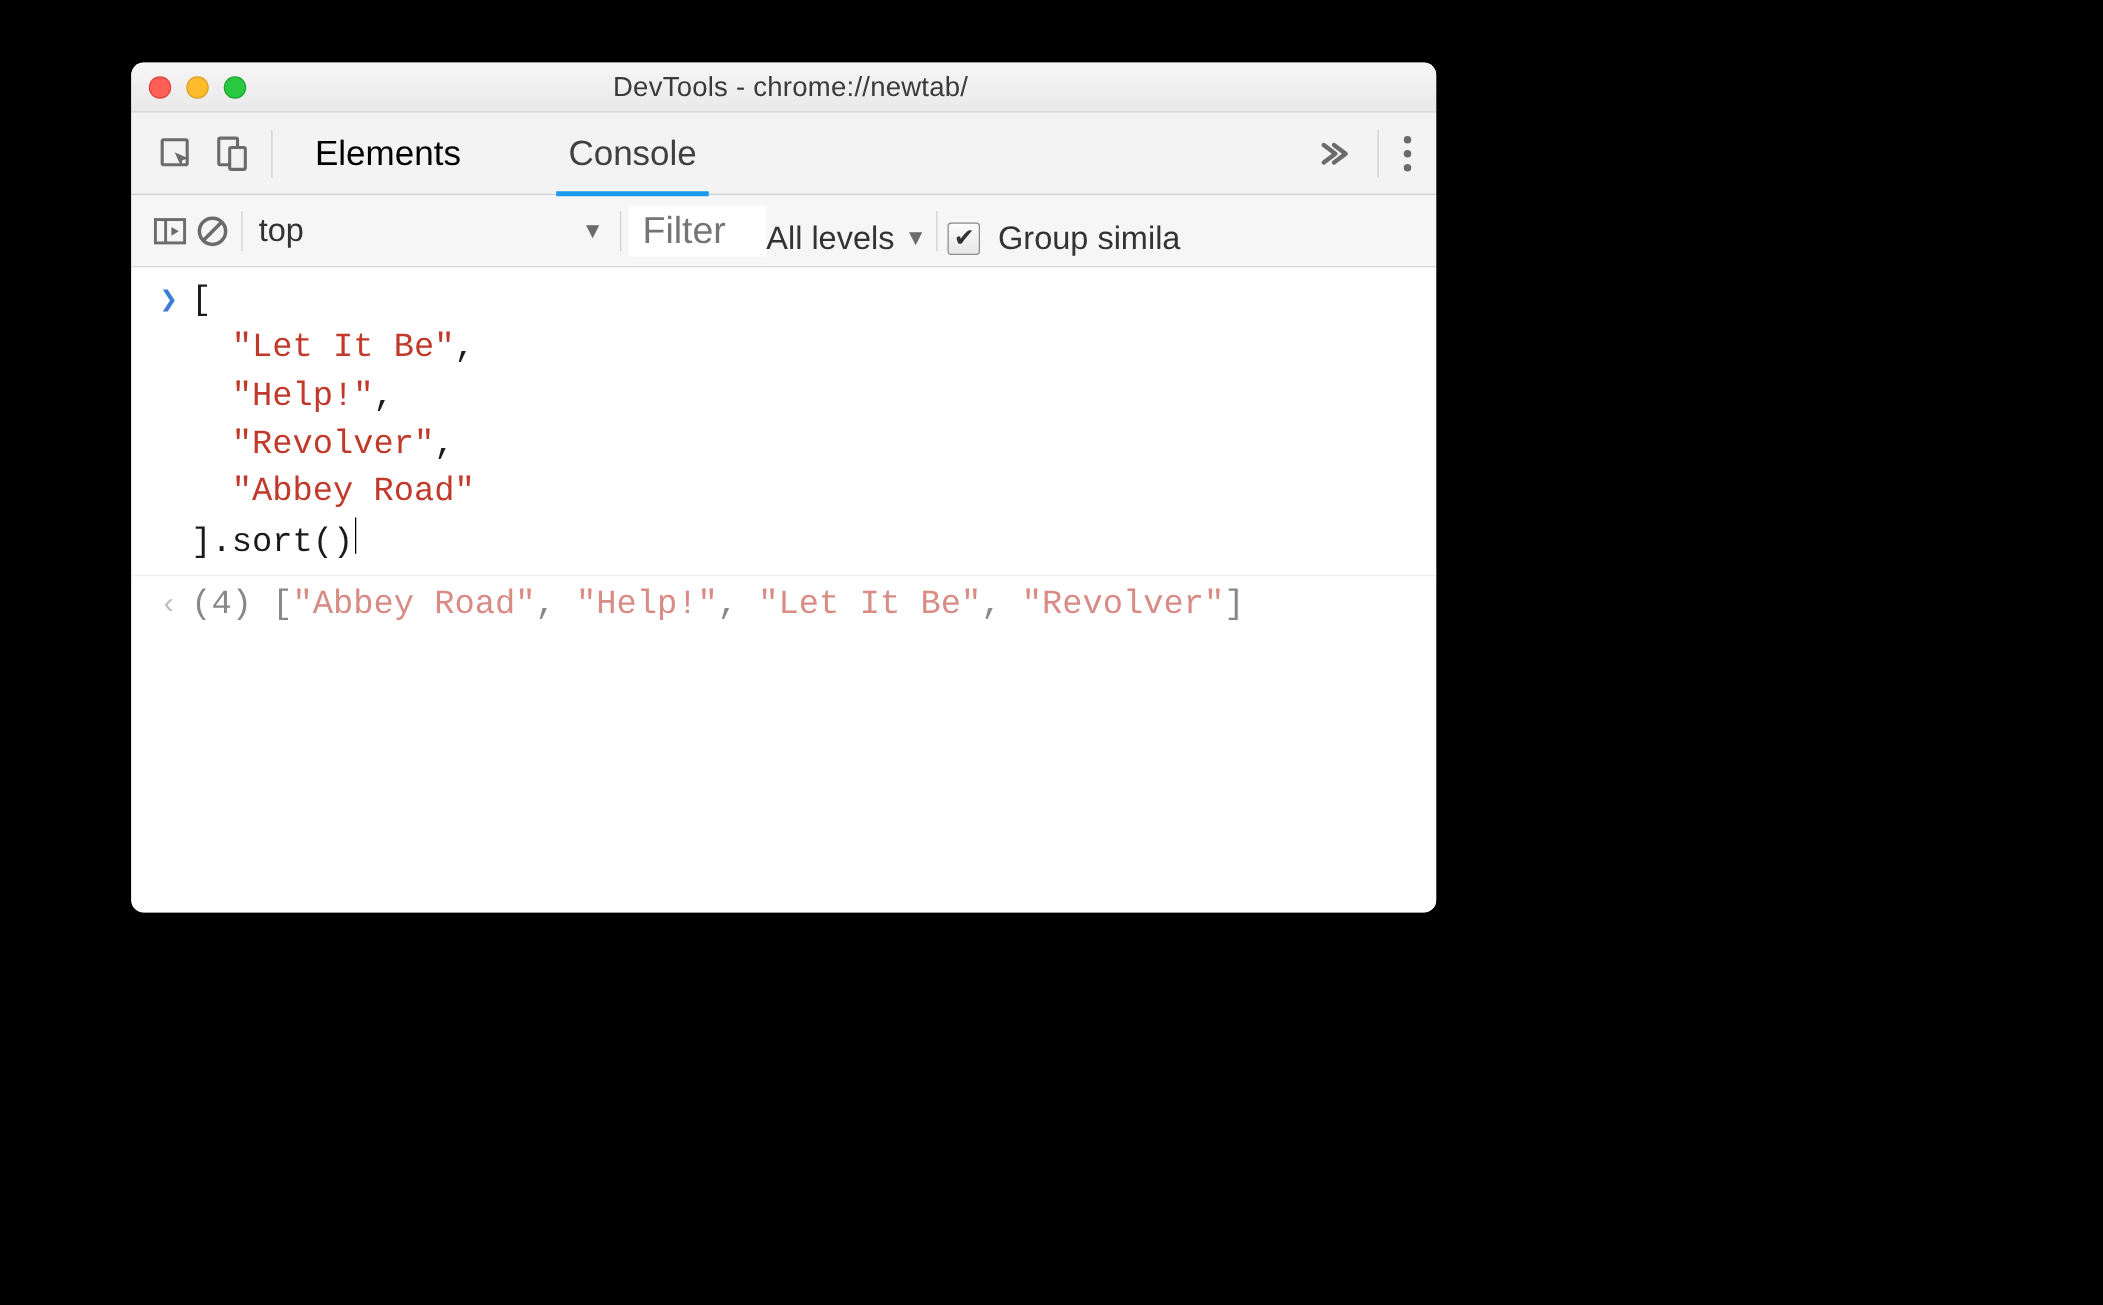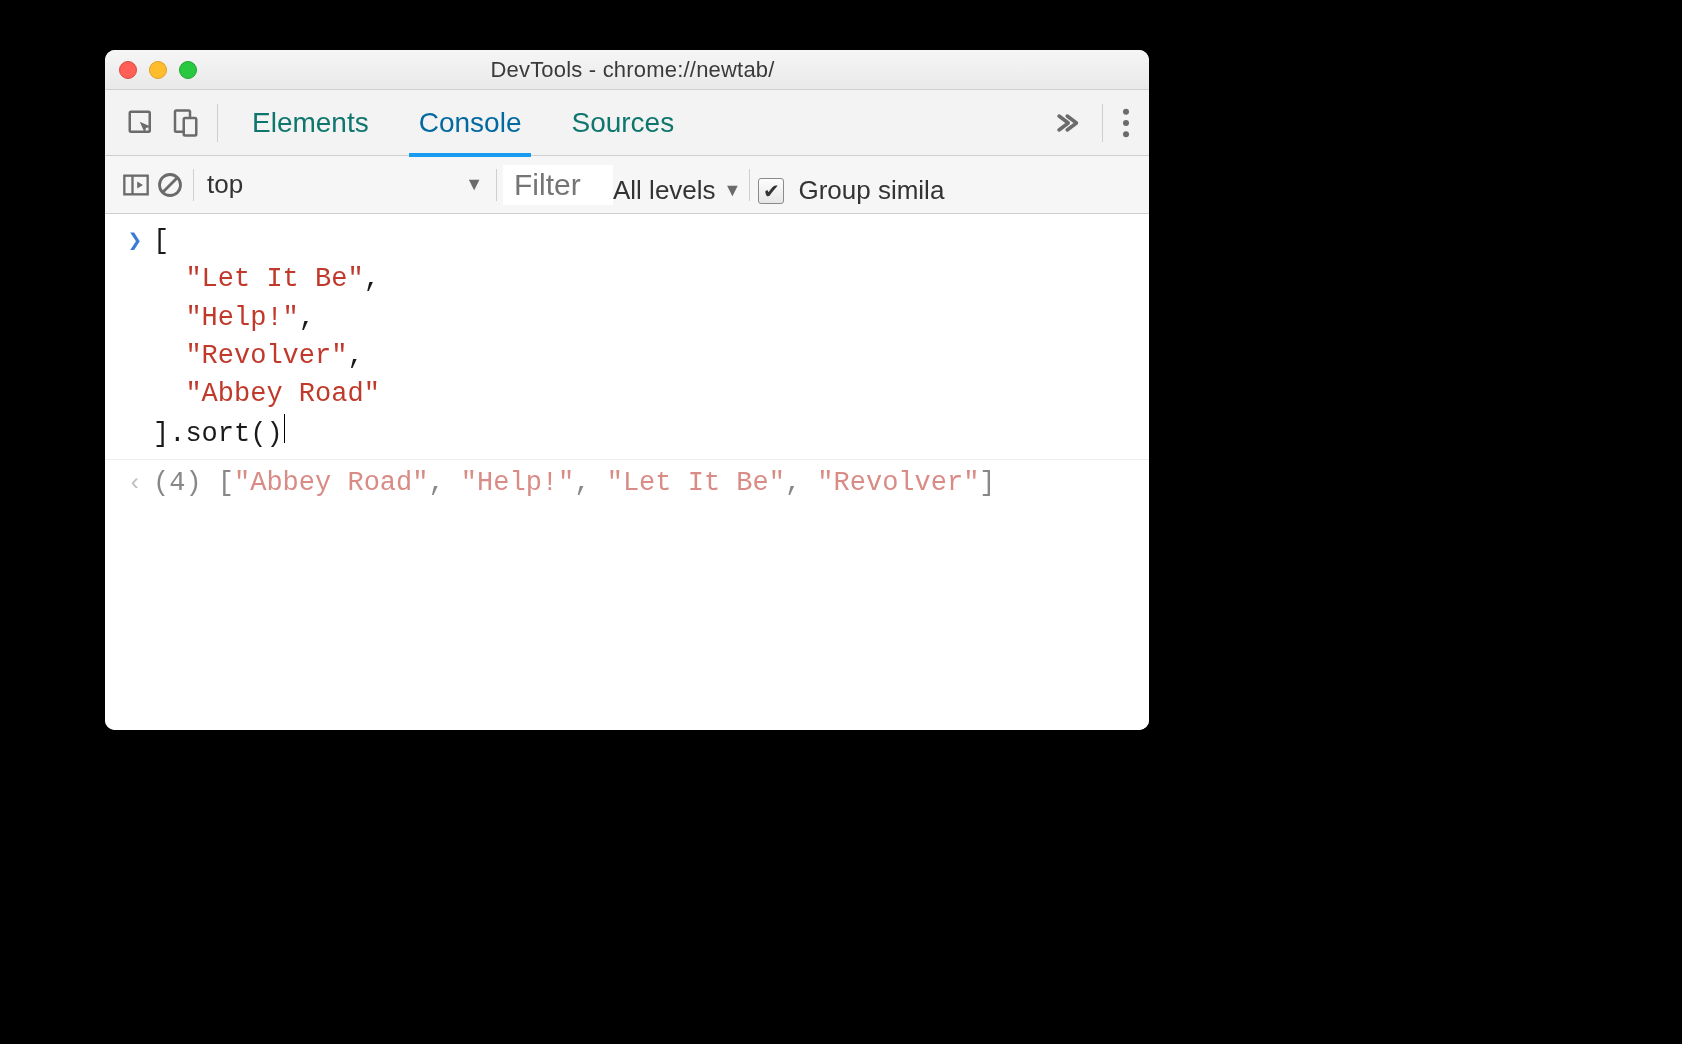--- a/index.html
+++ b/index.html
@@ -60,22 +60,22 @@
     font-size: 28px;
     color: #555;
   }
   .icon-btn {
     width: 44px; height: 44px;
     display: flex; align-items: center; justify-content: center;
     color: #6b6b6b;
   }
   .vdiv { width: 1px; height: 38px; background: #cfcfcf; margin: 0 18px 0 10px; }
   .tabs { display: flex; gap: 46px; align-items: center; flex: 0 0 auto; margin-left: 14px; }
-  .tab { padding: 0 2px; height: 66px; display: flex; align-items: center; color: #0f766e; cursor: default; position: relative; }
-  .tab.active { color: #0369a1; }
+  .tab { padding: 0 2px; height: 66px; display: flex; align-items: center; color: #000000; cursor: default; position: relative; }
+  .tab.active { color: #404040; margin-left: 36px; }
   .tab.active::after {
     content: "";
     position: absolute; left: -8px; right: -8px; bottom: -1px; height: 4px;
     background: #1a9bf0;
   }
   .grow { flex: 1; }
   .more-chevron { font-size: 30px; color: #6b6b6b; margin: 0 12px; }
   .kebab { font-size: 28px; color: #6b6b6b; padding: 0 8px; }
 
   
@@ -170,23 +170,20 @@
       </svg>
     </div>
     <div class="vdiv"></div>
     <div class="tabs">
       <div class="tab">
           <span>Elements</span>
         </div>
       <div class="tab active">
           <span>Console</span>
         </div>
-      <div class="tab">
-          <span>Sources</span>
-        </div>
     </div>
     <div class="grow"></div>
     <div class="more-chevron">
       <svg width="28" height="28" viewBox="0 0 24 24" fill="none" stroke="#6b6b6b" stroke-width="3" stroke-linecap="round" stroke-linejoin="round">
         <polyline points="6 6 14 12 6 18"></polyline>
           <polyline points="13 6 21 12 13 18"></polyline>
       </svg>
     </div>
     <div class="vdiv" style="margin:0 10px"></div>
     <div class="kebab">

